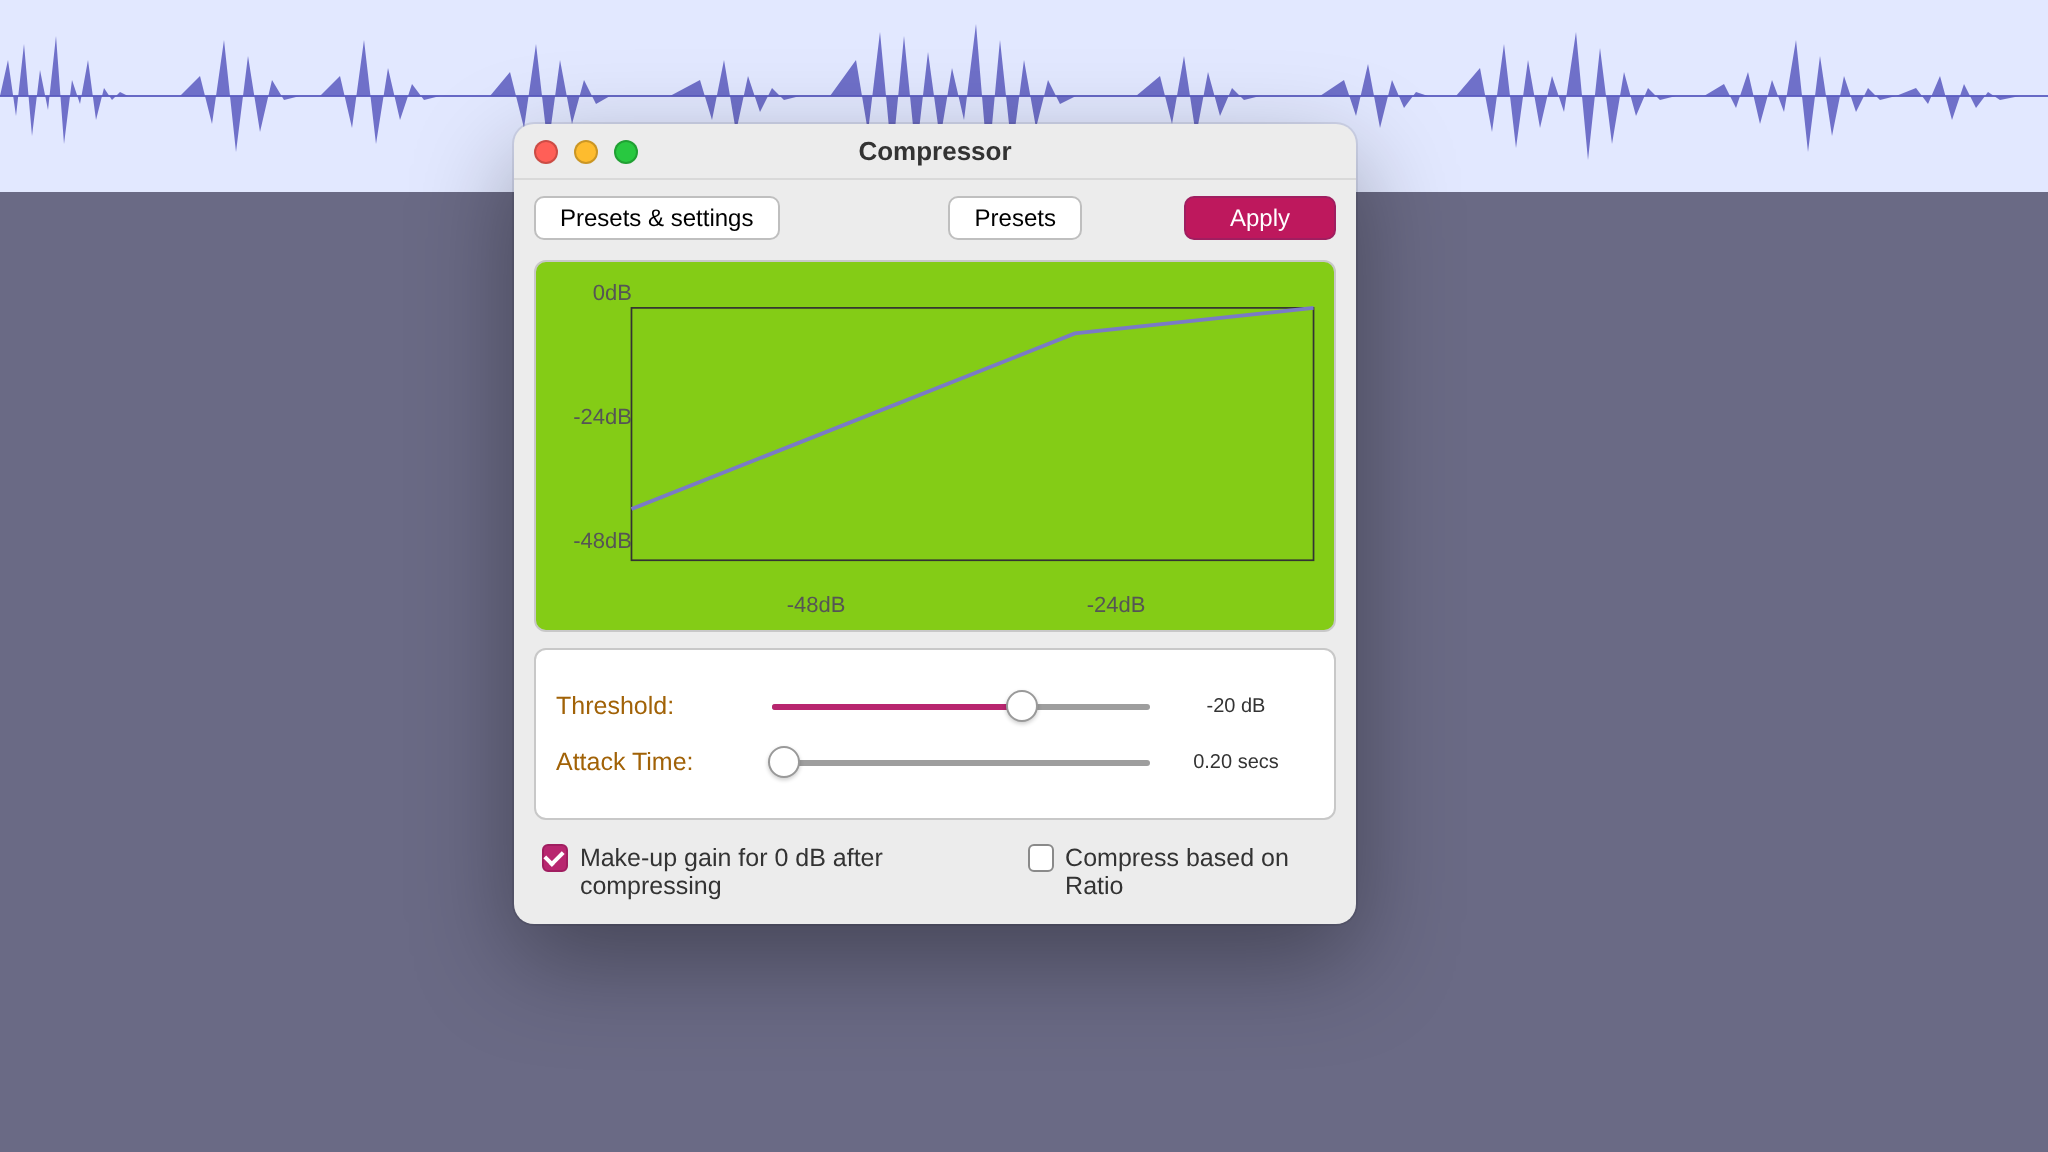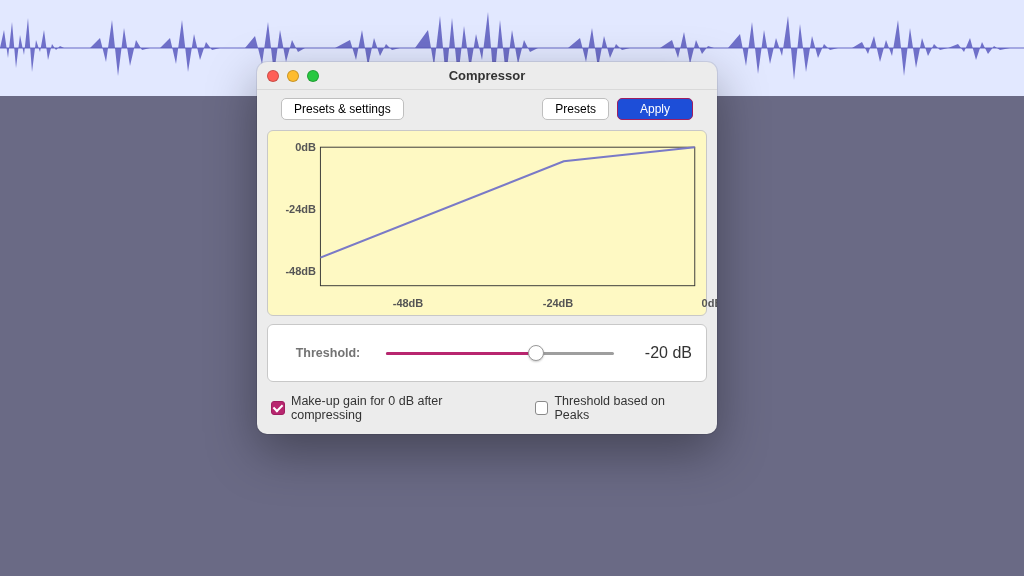--- a/index.html
+++ b/index.html
@@ -15,21 +15,21 @@
       position: absolute;
       top: 0; left: 0; right: 0;
       height: 96px;
       background: #e2e8ff;
     }
     .waveform-bg svg { width: 100%; height: 100%; display: block; }
     .window {
       position: absolute;
       left: 257px;
       top: 62px;
-      width: 460px;
+      width: 421px;
       background: #ececec;
       border-radius: 10px;
       box-shadow: 0 18px 50px rgba(0,0,0,0.35), 0 0 0 1px rgba(0,0,0,0.08);
       overflow: hidden;
     }
     .titlebar {
       height: 28px;
       display: flex;
       align-items: center;
       position: relative;
@@ -51,49 +51,49 @@
       position: absolute;
       left: 0; right: 0;
       text-align: center;
       font-size: 13px;
       font-weight: 600;
       color: #333;
       pointer-events: none;
     }
     .toolbar {
       display: flex;
-      gap: 8px;
-      padding: 8px 24px;
+      gap: 24px;
+      padding: 8px 10px;
       align-items: center;
       justify-content: space-between;
     }
     .btn {
       font-size: 12px;
       padding: 3px 12px;
       border-radius: 5px;
       border: 1px solid #bfbfbf;
       background: #fff;
       cursor: pointer;
     }
     .btn.primary {
-      background: #1d4ed8;
+      background: #be185d;
       color: #fff;
       border-color: #a01e60;
       font-weight: 500;
       padding: 3px 22px;
+      margin-left: 27px;
     }
     .spacer { flex: 1; }
     .graph-area {
       margin: 2px 10px 8px 10px;
-      background: #fef9c3;
+      background: #84cc16;
       border: 1px solid #c8c8c8;
       border-radius: 6px;
       height: 186px;
       position: relative;
-      font-weight: bold;
     }
     .graph-area svg { width: 100%; height: 100%; display: block; }
     .y-label {
       position: absolute;
       font-size: 11px;
       color: #555;
       right: calc(100% - 48px);
       transform: translateY(-50%);
       text-align: right;
     }
@@ -112,24 +112,23 @@
       padding: 14px 14px 14px 10px;
     }
     .slider-row {
       display: flex;
       align-items: center;
       height: 28px;
       gap: 8px;
     }
     .slider-label {
       width: 100px;
-      text-align: center;
+      text-align: left;
       font-size: 12.5px;
-      color: #737373;
-      font-weight: bold;
+      color: #a16207;
     }
     .slider-track {
       flex: 1;
       position: relative;
       height: 16px;
       display: flex;
       align-items: center;
     }
     .track-bg {
       position: absolute;
@@ -149,35 +148,34 @@
       position: absolute;
       width: 16px; height: 16px;
       background: #fff;
       border: 1px solid #999;
       border-radius: 50%;
       transform: translateX(-50%);
       box-shadow: 0 1px 2px rgba(0,0,0,0.2);
     }
     .slider-value {
       width: 70px;
-      font-size: 16px;
+      font-size: 10px;
       color: #333;
-      text-align: right;
+      text-align: center;
     }
     .checkbox-row {
       display: flex;
       align-items: center;
       gap: 18px;
       padding: 4px 14px 12px 14px;
       font-size: 12.5px;
       color: #333;
     }
     .checkbox-item {
       display: flex;
-      align-items: center;
       gap: 6px;
     }
     .chk {
       width: 14px; height: 14px;
       border: 1px solid #8a8a8a;
       border-radius: 3px;
       background: #fff;
       display: flex;
       align-items: center;
       justify-content: center;
@@ -242,26 +240,35 @@
   <div class="sliders-panel" id="sliders-panel">
       <div class="slider-row">
         <div class="slider-label">Threshold:</div>
         <div class="slider-track">
           <div class="track-bg"></div>
           <div class="track-fill" style="width: 66%;"></div>
           <div class="thumb" style="left: 66%;"></div>
         </div>
         <div class="slider-value">-20 dB</div>
       </div>
+      <div class="slider-row">
+        <div class="slider-label">Attack Time:</div>
+        <div class="slider-track">
+          <div class="track-bg"></div>
+          <div class="track-fill" style="width: 3%; background: rgb(158, 158, 158);"></div>
+          <div class="thumb" style="left: 3%;"></div>
+        </div>
+        <div class="slider-value">0.20 secs</div>
+      </div>
     </div>
 
   <div class="checkbox-row">
     <div class="checkbox-item">
       <div class="chk checked"></div>
       <span>Make-up gain for 0 dB after compressing</span>
     </div>
     <div class="checkbox-item">
       <div class="chk"></div>
-      <span>Threshold based on Peaks</span>
+      <span>Compress based on Ratio</span>
     </div>
   </div>
 
 </div>
 
 </body></html>

